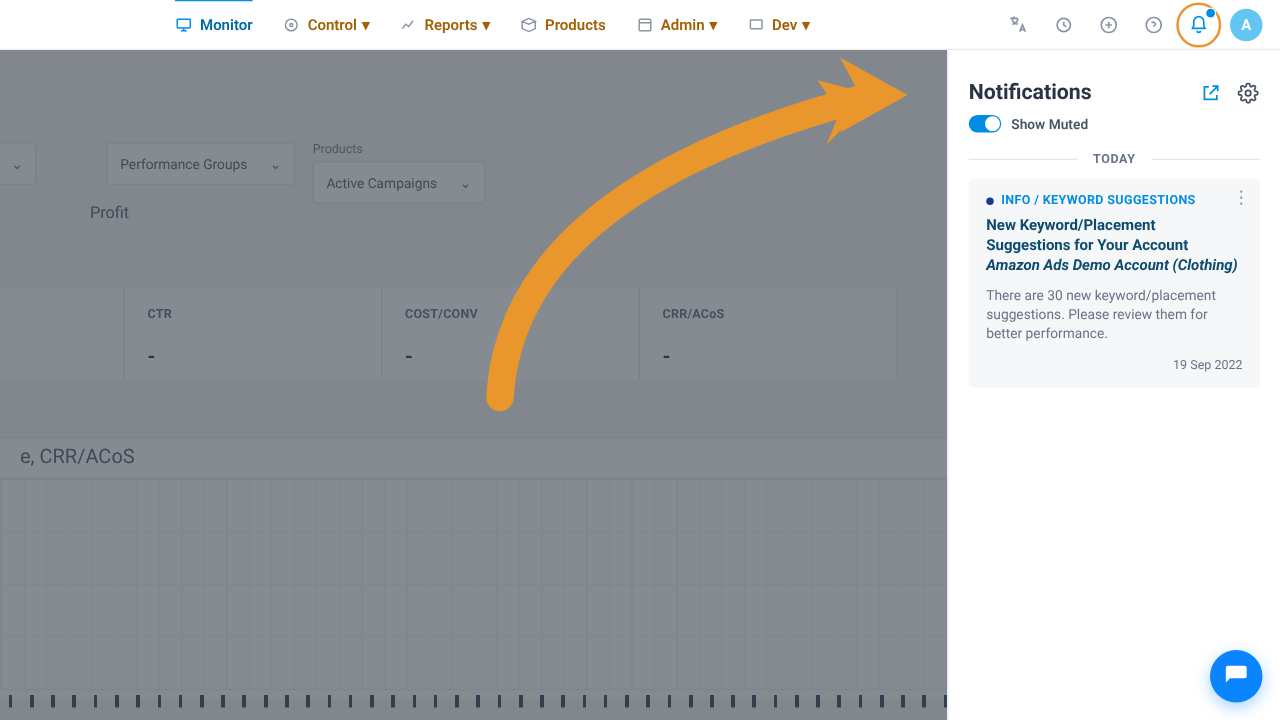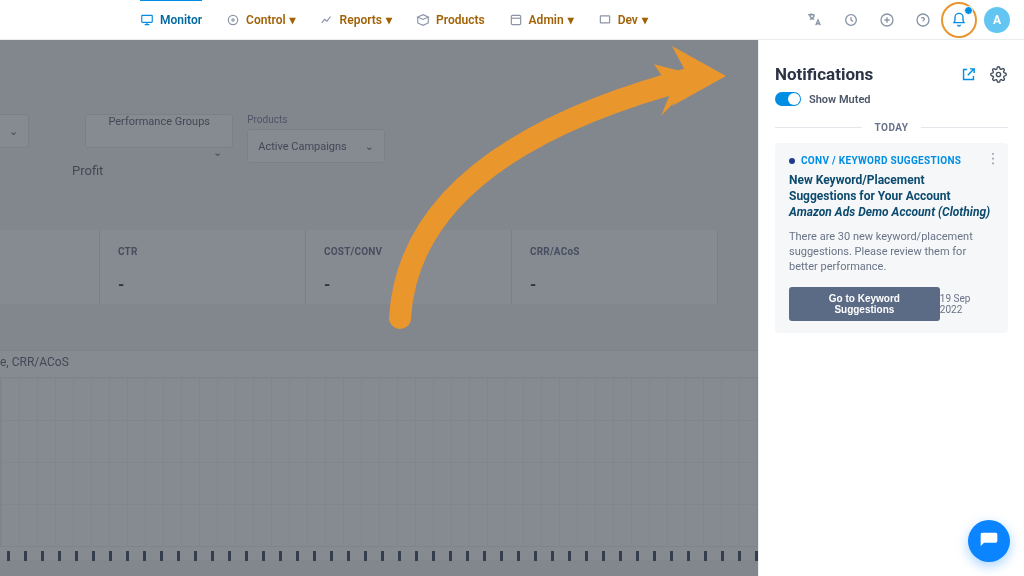--- a/index.html
+++ b/index.html
@@ -29,21 +29,21 @@
   .label-small {font-size:10px; color:#7a8396; margin-bottom:4px;}
   .filtercol { display:flex; flex-direction:column; }
   .filtercol.push { margin-left:42px;}
   .metric-row { display:flex; gap:0; margin-top:52px; }
   .tab-label { font-size:13px; color:#5c6575; margin-left:72px; }
   .metriccard { width:206px; height:74px; border-right:1px solid #e3e7ec; padding:16px 18px 0 18px; background:#fff;}
   .metriccard .m-label { font-size:10px; font-weight:700; color:#68728a; letter-spacing:.2px;}
   .metriccard .m-val { font-size:16px; font-weight:700; margin-top:18px; color:#2b3445;}
   .metriccard:first-child{ border-left:none;}
   .chart-area{ margin-top:46px; height:210px; background:#fff; border-top:1px solid #eceff2; position:relative;}
-  .chart-caption{ font-size:12px; color:#5c6575; padding:4px 0 8px 0;}
+  .chart-caption{ font-size:16px; color:#5c6575; padding:4px 0 8px 16px;}
   .chart-grid{ height:170px; background:
       repeating-linear-gradient(to bottom, #f3f5f7 0, #f3f5f7 1px, transparent 1px, transparent 42px),
       repeating-linear-gradient(to right, #f3f5f7 0, #f3f5f7 1px, transparent 1px, transparent 18px),
       #fff; border:1px solid #eceff2;}
   .dots{ height:10px; background:
      repeating-linear-gradient(to right, transparent 0 7px, #3f4a5f 7px 10px, transparent 10px 17px); margin-top:4px;}
 
   
   .panel { width:266px; background:#fff; border-left:1px solid #eceff2; height:100%; position:relative; z-index:1; padding:24px 16px 0 16px; }
   .panel h2 { font-size:17px; font-weight:700; color:#2b3445; }
@@ -165,21 +165,21 @@
 <div class="body">
 
   <div class="main">
     <div class="content">
 
       <div class="filters">
         <div class="filter" style="min-width:14px; border-left:none; border-radius:0 3px 3px 0; margin-left:-1px;">
             <span>⌄</span>
           </div>
         <div class="filtercol push">
-          <div class="filter" style="min-width:148px;flex-direction:column;">
+          <div class="filter" style="min-width:148px;">
             <span>Performance Groups</span>
             <span style="margin-left:auto;">⌄</span>
           </div>
         </div>
         <div class="filtercol">
           <span class="label-small">Products</span>
           <div class="filter" style="min-width:128px;">
             <span>Active Campaigns</span>
             <span style="margin-left:auto;">⌄</span>
           </div>
@@ -242,28 +242,27 @@
     </div>
     <div class="divider">
       <span class="line"></span>
       <span class="lbl">TODAY</span>
       <span class="line"></span>
     </div>
     <div class="notif">
       <span class="more">⋮</span>
       <div class="category">
         <span class="dot"></span>
-        <span>CONV / KEYWORD SUGGESTIONS</span>
+        <span>INFO / KEYWORD SUGGESTIONS</span>
       </div>
       <div class="title">
         <span>New Keyword/Placement Suggestions for Your Account </span><span class="em">Amazon Ads Demo Account (Clothing)</span>
       </div>
       <div class="desc">There are 30 new keyword/placement suggestions. Please review them for better performance.</div>
       <div class="footer">
-        <button class="btn">Go to Keyword Suggestions</button>
         <span class="date">19 Sep 2022</span>
       </div>
     </div>
   </aside>
 
   <svg class="arrow" width="430" height="290" viewBox="0 0 430 290">
     <path d="M100 278 Q 110 110 400 36" stroke="#e9962d" stroke-width="22" fill="none" stroke-linecap="round"></path>
     <path d="M400 36 L356 18 L370 46 L356 70 Z" fill="#e9962d" transform="rotate(-8 400 36)"></path>
     <path d="M426 36 L372 6 L388 36 L372 66 Z" fill="#e9962d"></path>
   </svg>

